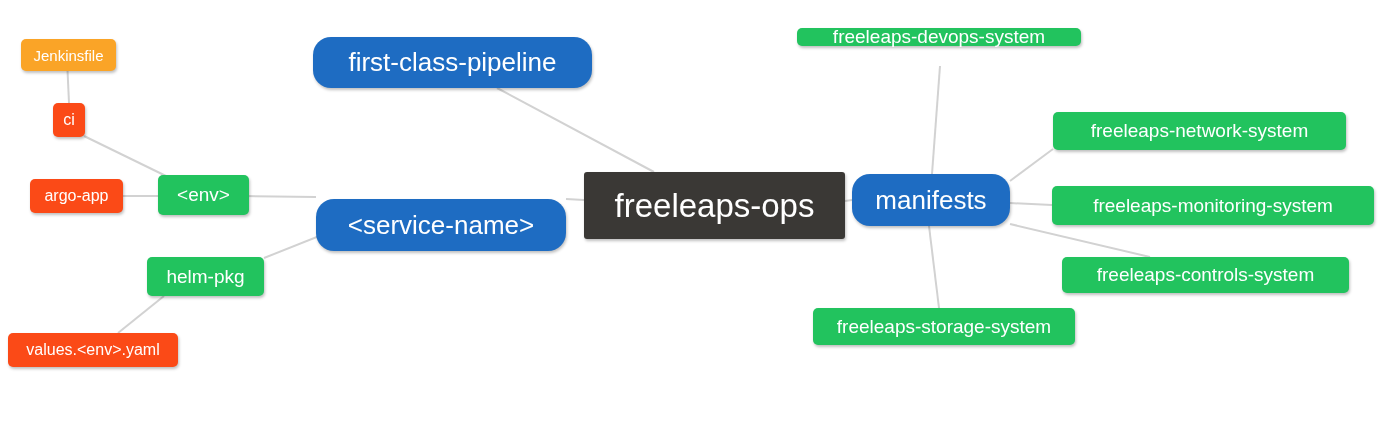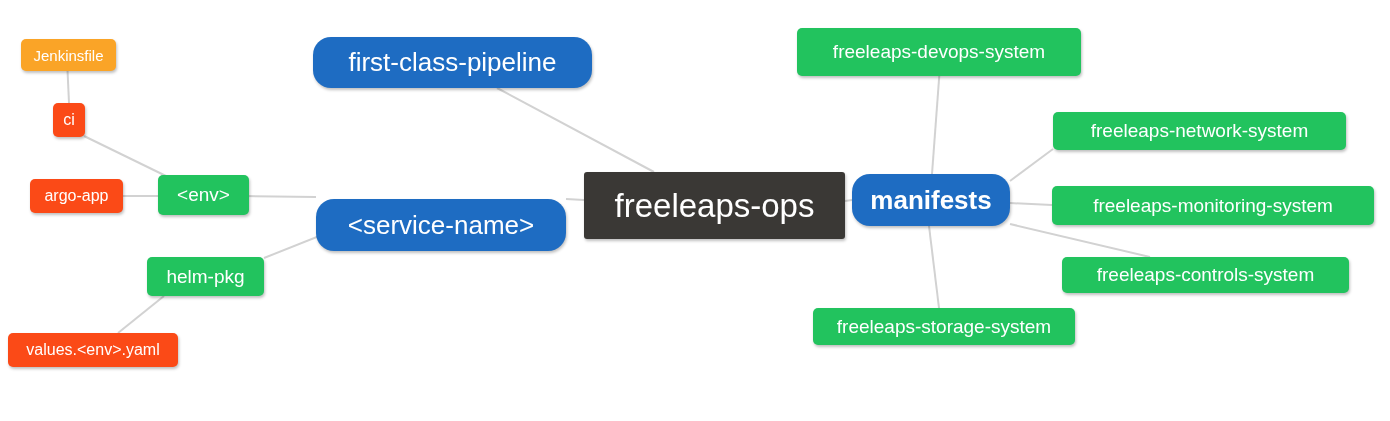--- a/index.html
+++ b/index.html
@@ -25,28 +25,28 @@
   .n-root{background:var(--c-root,#3a3835);font-size:33px;border-radius:3px;}
   .n-l1{background:var(--c-level1,#1e6cc2);font-size:26px;border-radius:18px;}
   .n-l2{background:var(--c-level2,#22c35e);font-size:19px;}
   .n-l3{background:var(--c-level3,#fb4a17);font-size:16px;}
   .n-l4{background:var(--c-level4,#faa427);font-size:15px;}
 
   
   #nd-root        {left:584px;  top:172px; width:261px; height:67px;}
   #nd-pipeline    {left:313px;  top:37px;  width:279px; height:51px;}
   #nd-service     {left:316px;  top:171px; width:250px; height:52px;margin-top:28px;}
-  #nd-manifests   {left:852px;  top:174px; width:158px; height:52px;font-weight:bold;}
+  #nd-manifests   {left:852px;  top:174px; width:158px; height:52px;}
   #nd-env         {left:158px;  top:175px; width:91px;  height:40px;}
   #nd-helm        {left:147px;  top:257px; width:117px; height:39px;}
   #nd-ci          {left:53px;   top:103px; width:32px;  height:34px;}
   #nd-argo        {left:30px;   top:179px; width:93px;  height:34px;}
   #nd-values     {left:8px;    top:333px; width:170px; height:34px;}
   #nd-jenkinsfile {left:21px;   top:27px;  width:95px;  height:32px;margin-top:12px;}
-  #nd-devops      {left:797px;  top:28px;  width:284px; height:48px;}
+  #nd-devops      {left:797px;  top:28px;  width:284px; height:18px;}
   #nd-network     {left:1053px; top:112px; width:293px; height:38px;}
   #nd-monitoring  {left:1052px; top:186px; width:322px; height:39px;}
   #nd-controls    {left:1062px; top:257px; width:287px; height:36px;}
   #nd-storage     {left:813px;  top:308px; width:262px; height:37px;text-align:right;}
 </style>
 </head>
 <body>
 
 <div class="stage">
 

